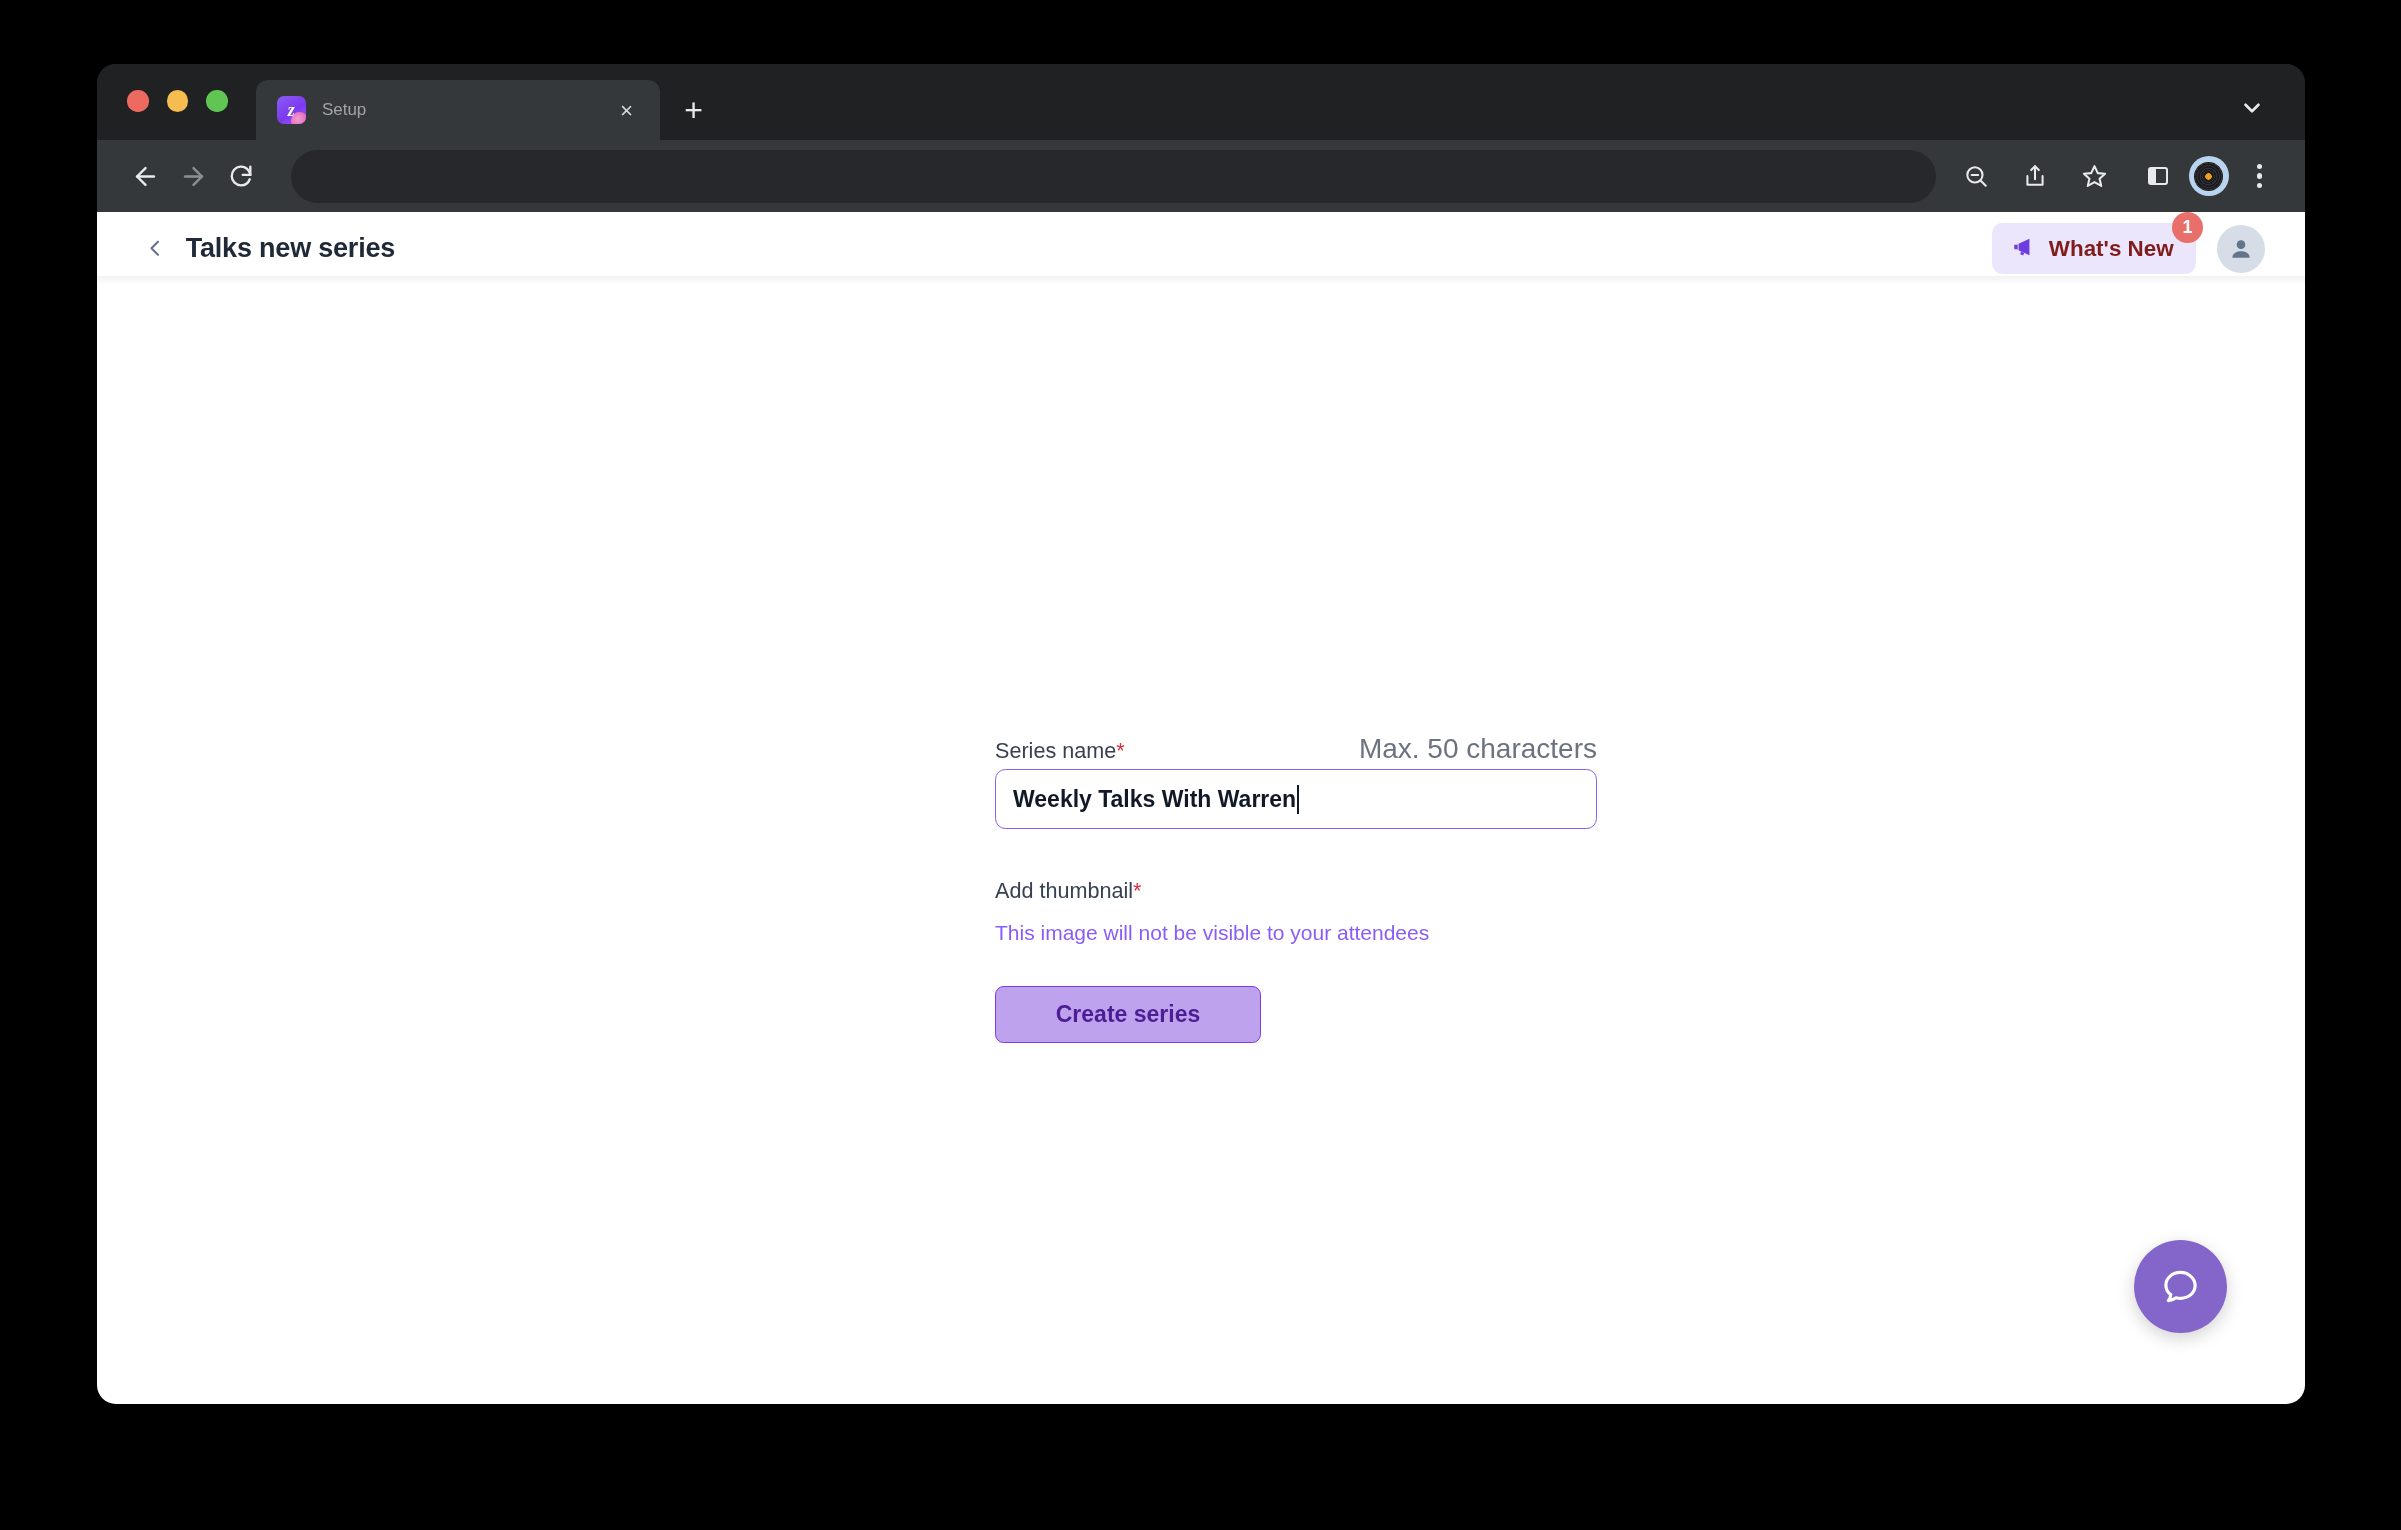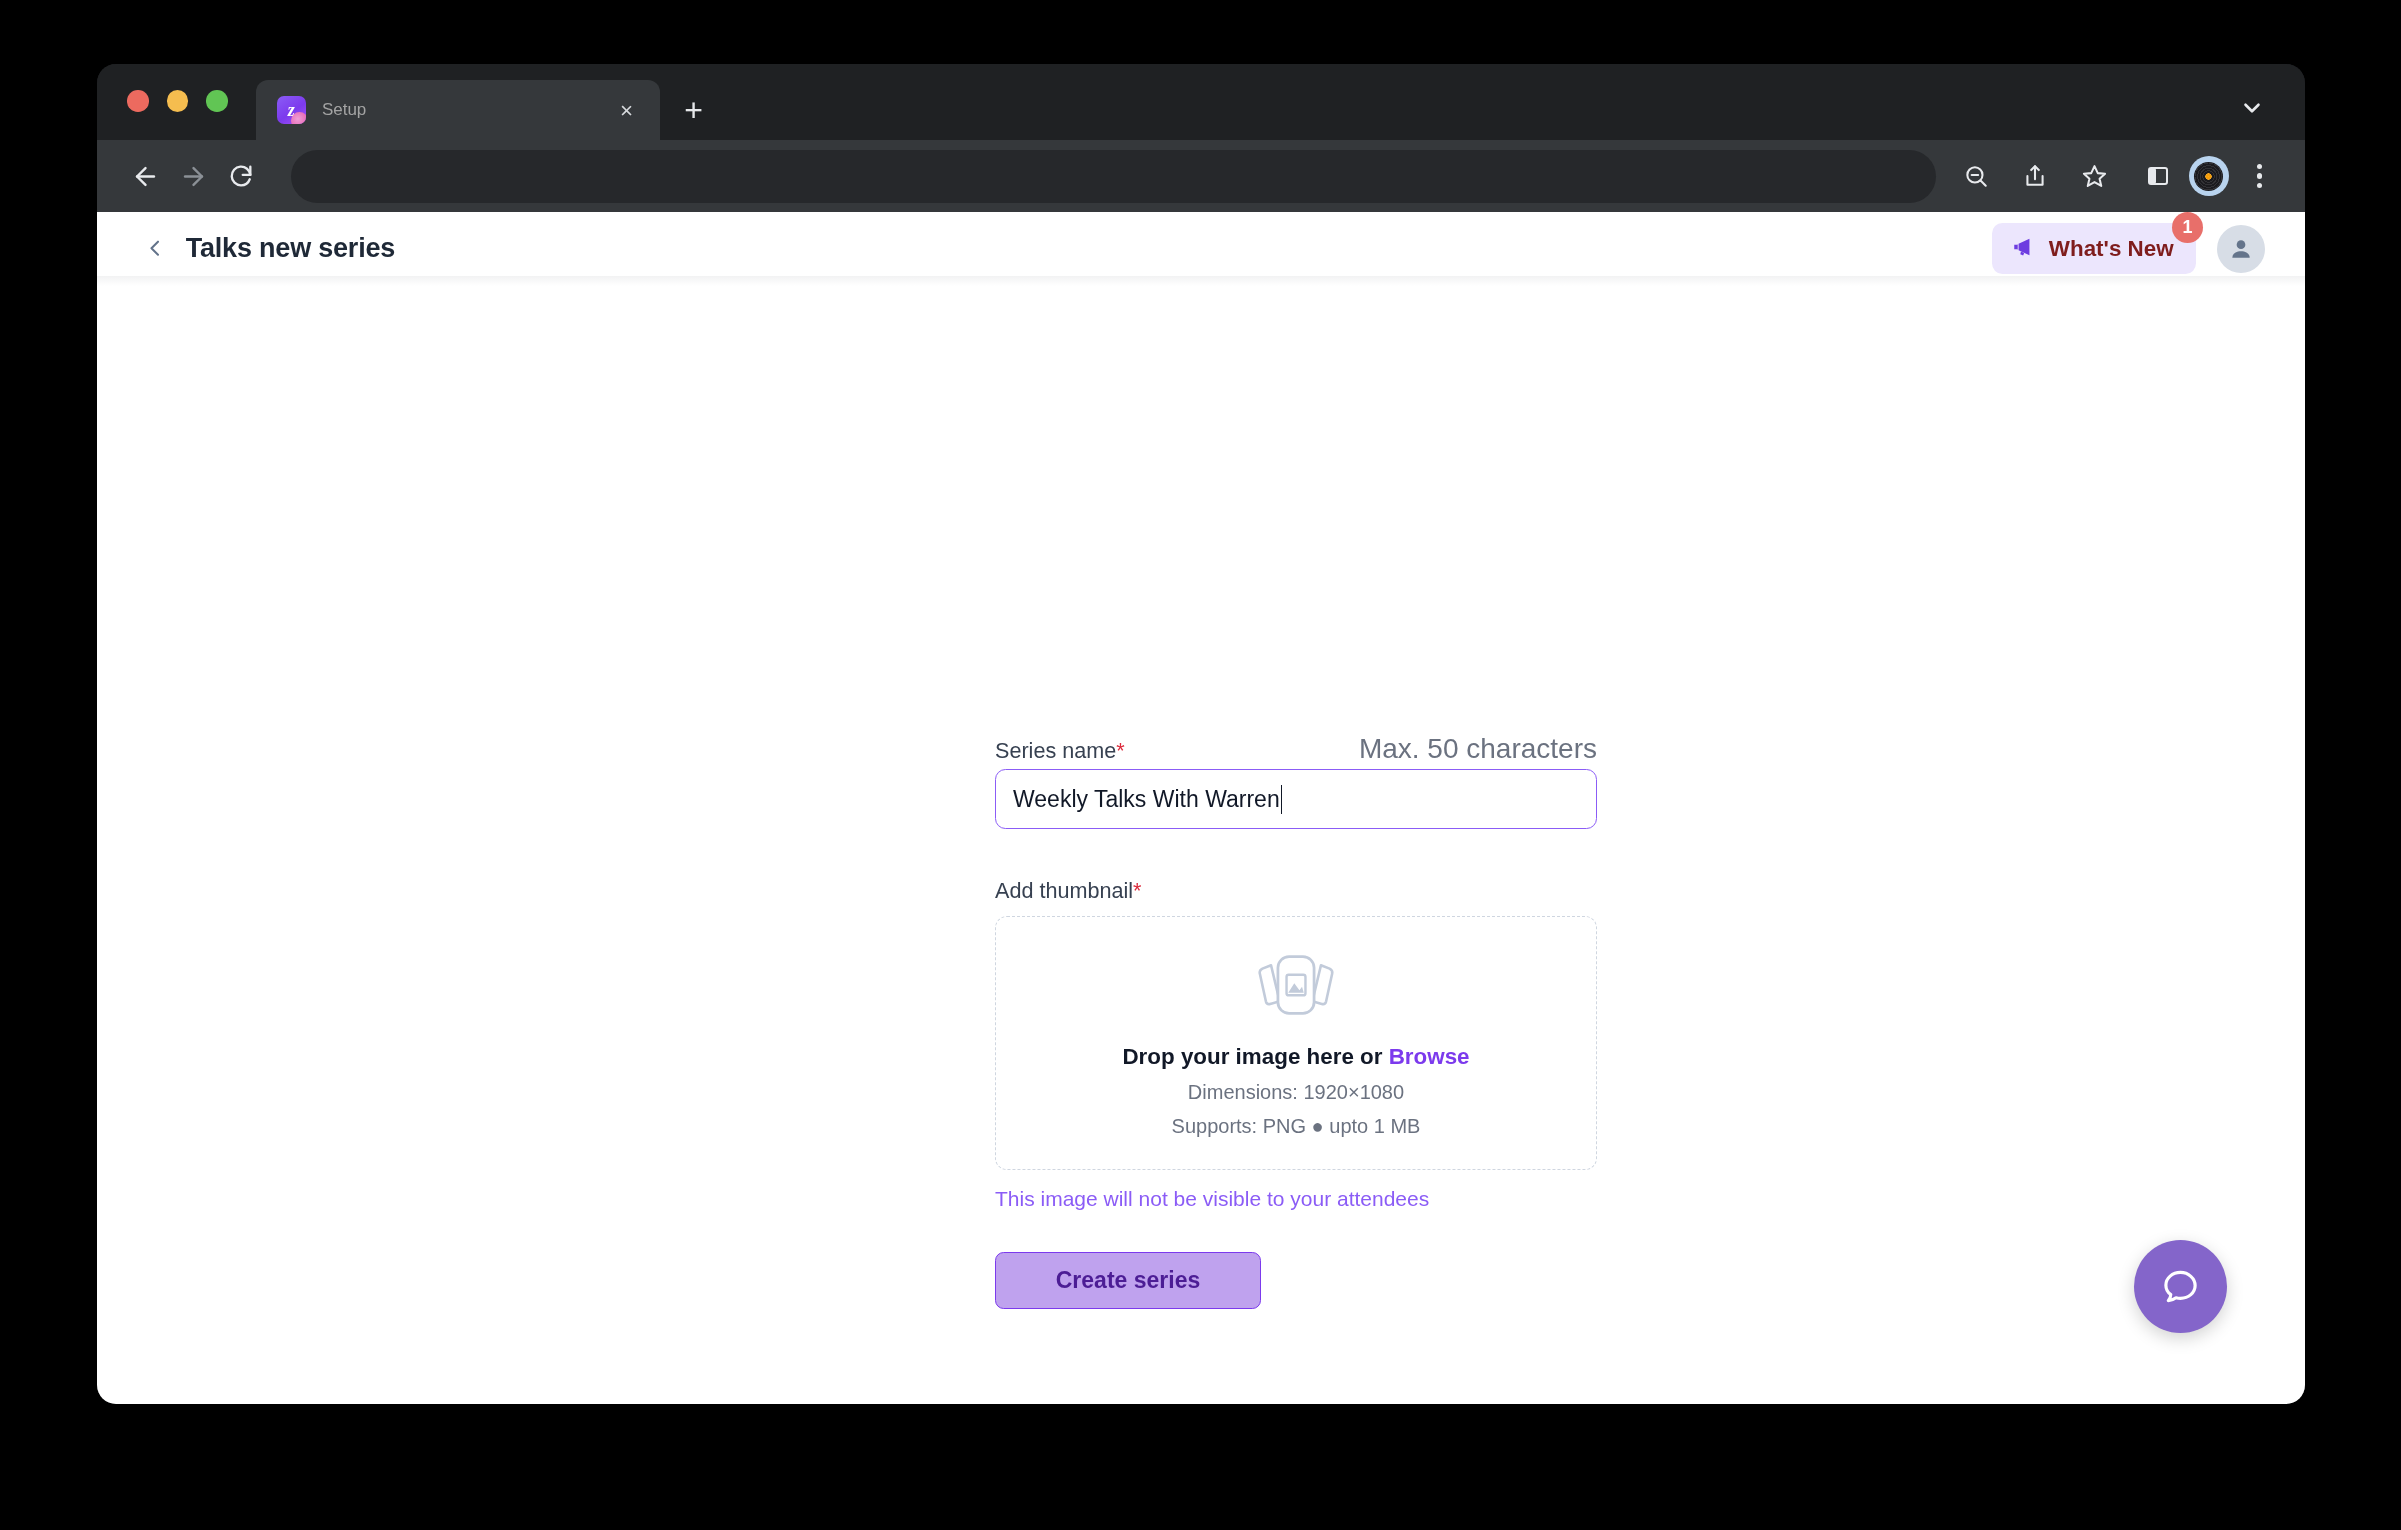--- a/index.html
+++ b/index.html
@@ -305,20 +305,21 @@
   #series-name-input {
     width: 100%;
     height: 60px;
     border: 1.7px solid #8b5cf6;
     border-radius: 10.4px;
     background: #ffffff;
     display: flex;
     align-items: center;
     padding: 0 17px;
     position: relative;
+    font-weight: bold;
   }
   #series-name-value {
     font-size: 23px;
     color: #111827;
     white-space: nowrap;
   }
   #text-caret {
     width: 1.7px;
     height: 29px;
     background: #111827;
@@ -530,34 +531,20 @@
 
       <div id="series-name-input" placeholder="Enter series name">
         <span id="series-name-value">Weekly Talks With Warren</span>
         <span id="text-caret"></span>
       </div>
 
       <div id="add-thumbnail-label-row">
         <span class="field-label"><span>Add thumbnail</span><span class="req-star">*</span></span>
       </div>
 
-      <div id="thumbnail-dropzone">
-        <span id="image-placeholder-icon">
-          <svg width="102" height="74" viewBox="0 0 118 86" fill="none">
-            <path d="M30 20 L20 24 Q16 26 17 30 L24 62 Q25 66 29 65 L40 62 Z" stroke="#c2cbda" stroke-width="3" fill="#ffffff" stroke-linejoin="round"></path>
-            <path d="M88 20 L98 24 Q102 26 101 30 L94 62 Q93 66 89 65 L78 62 Z" stroke="#c2cbda" stroke-width="3" fill="#ffffff" stroke-linejoin="round"></path>
-            <rect x="38" y="10" width="42" height="66" rx="13" stroke="#c2cbda" stroke-width="3.2" fill="#ffffff"></rect>
-            <rect x="48" y="31" width="22" height="24" rx="2.5" stroke="#c2cbda" stroke-width="2.8" fill="#ffffff"></rect>
-            <path d="M50 52 L57 41 L63 49 L66 45 L68 52 Z" fill="#c2cbda"></path>
-          </svg>
-        </span>
-        <div id="dropzone-main-text"><span>Drop your image here or </span><span id="browse-link">Browse</span></div>
-        <div class="dropzone-sub">Dimensions: 1920×1080</div>
-        <div class="dropzone-sub">Supports: PNG ● upto 1 MB</div>
-      </div>
 
       <div id="helper-text">This image will not be visible to your attendees</div>
 
       <div id="create-series-button">Create series</div>
     </div>
 
     <div id="help-fab">
       <svg width="45" height="45" viewBox="0 0 24 24" fill="none" stroke="#ffffff" stroke-width="1.7" stroke-linecap="round" stroke-linejoin="round">
         <path d="M12 4.5c-4.3 0-7.8 3-7.8 6.8 0 2 1 3.8 2.6 5 0 1.3-.5 2.4-1.3 3.2 1.8-.1 3.2-.8 4.1-1.5 .8.2 1.6.3 2.4.3 4.3 0 7.8-3 7.8-6.8S16.3 4.5 12 4.5z"></path>
       </svg>

